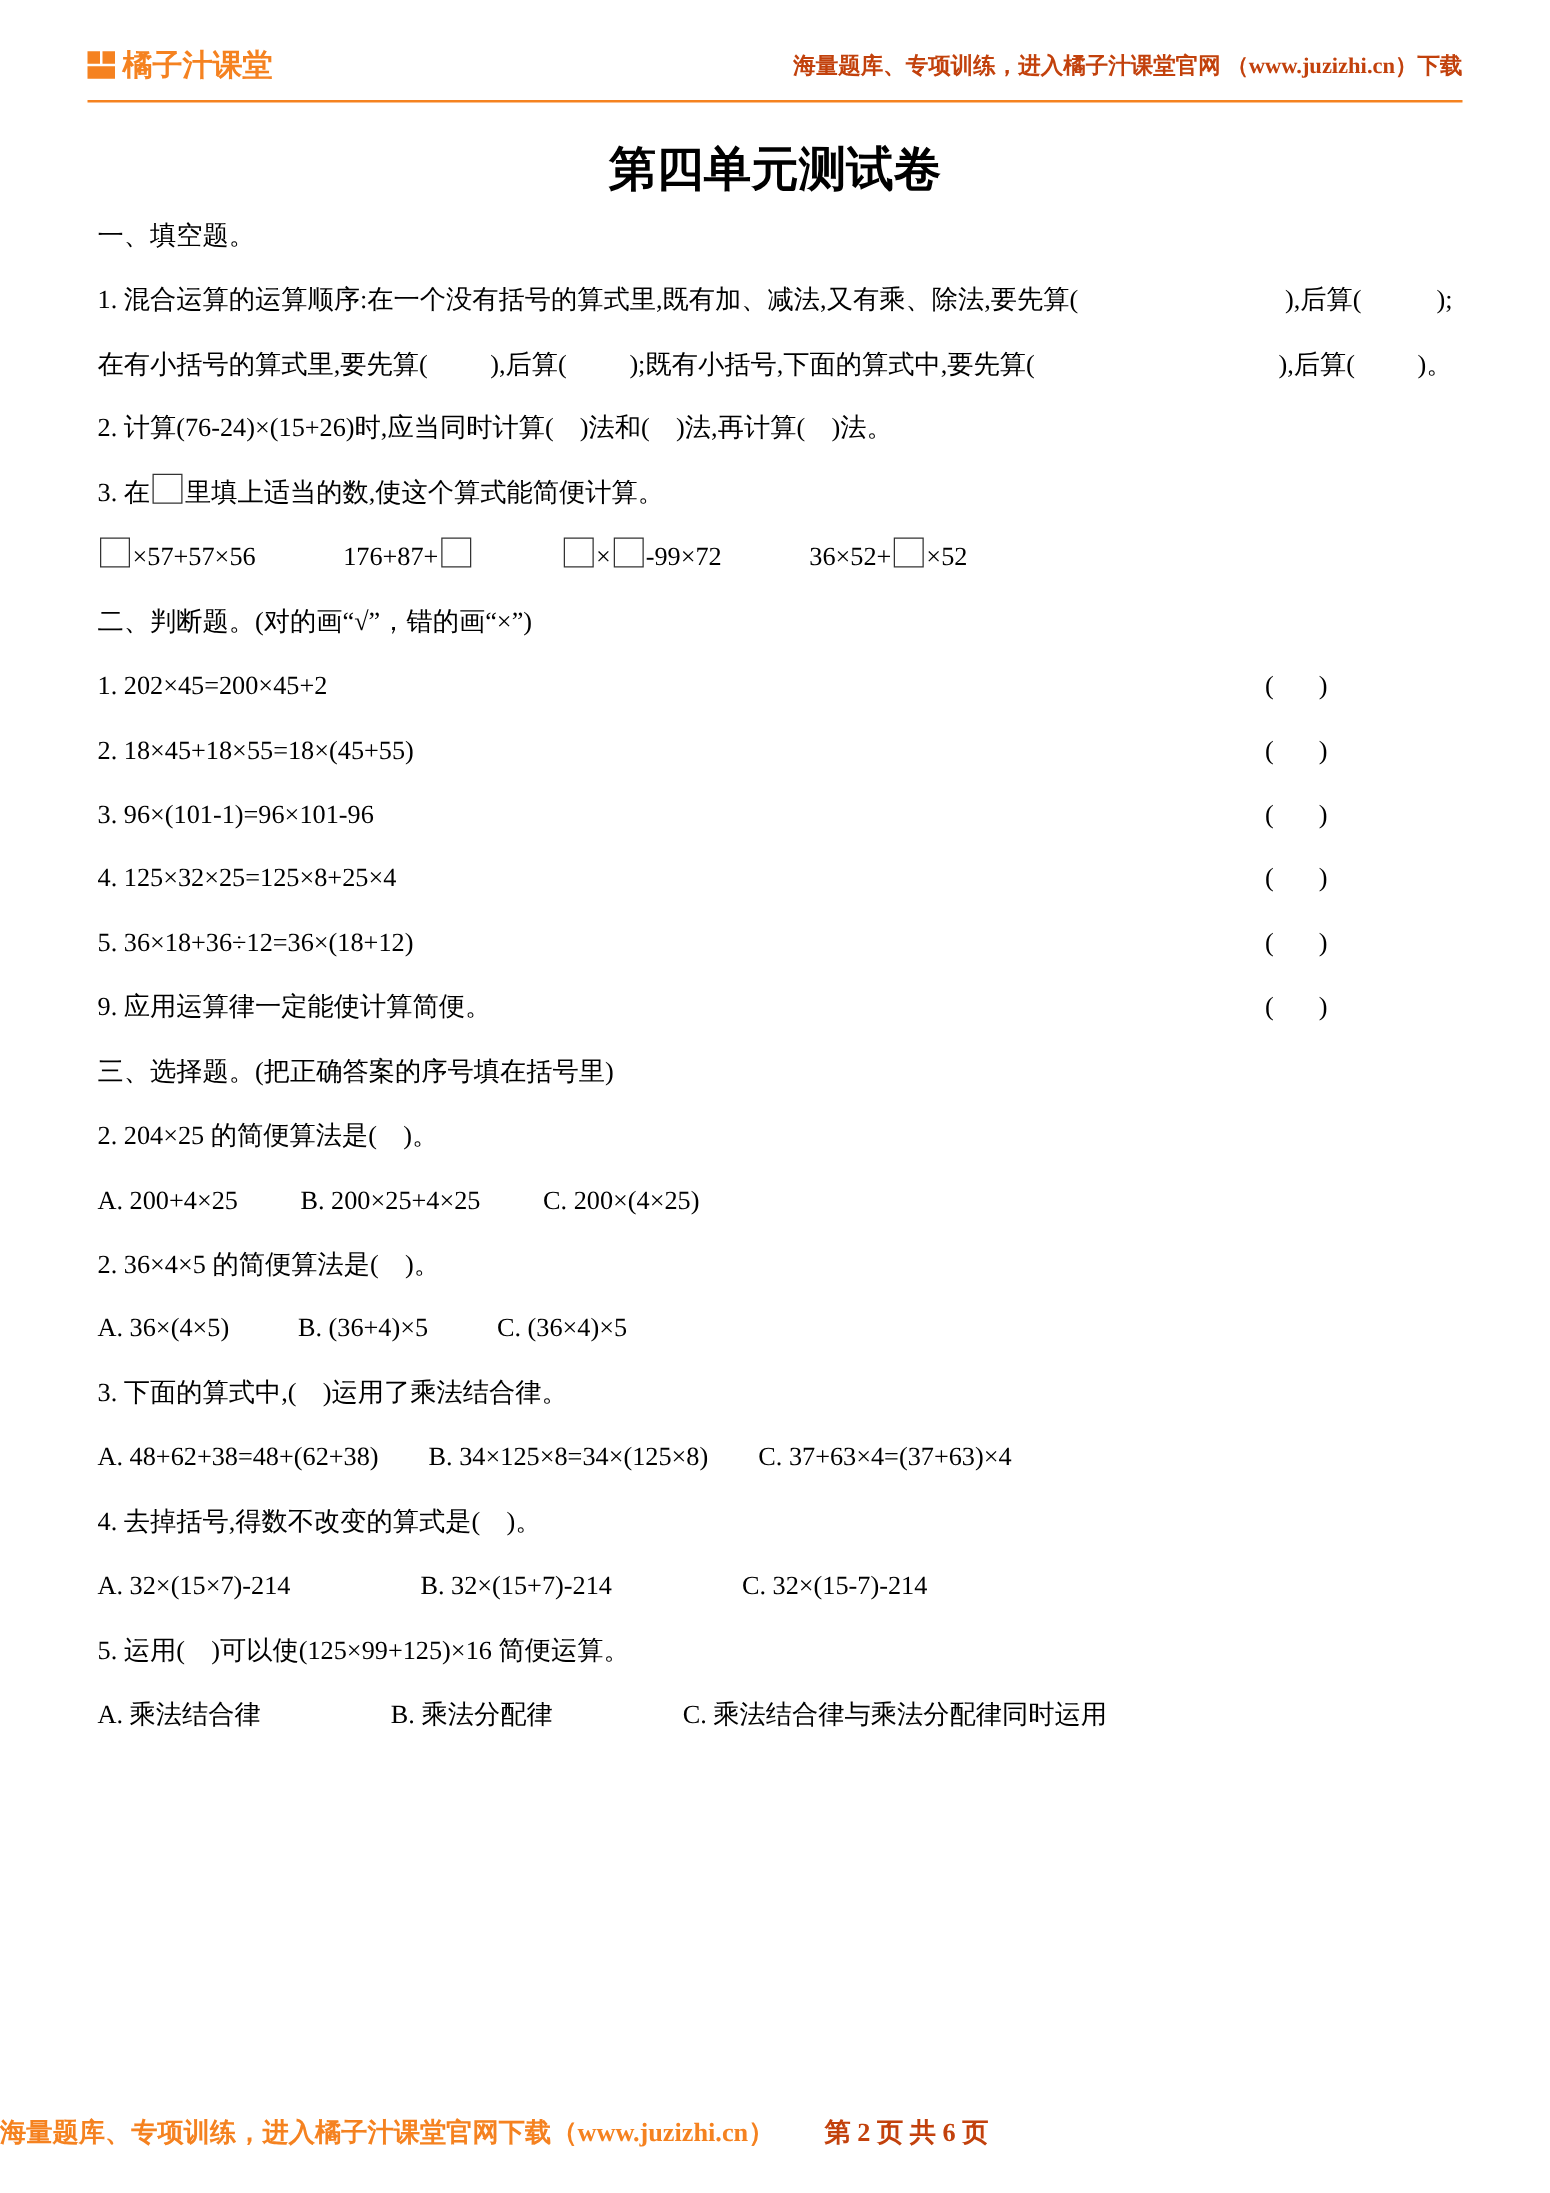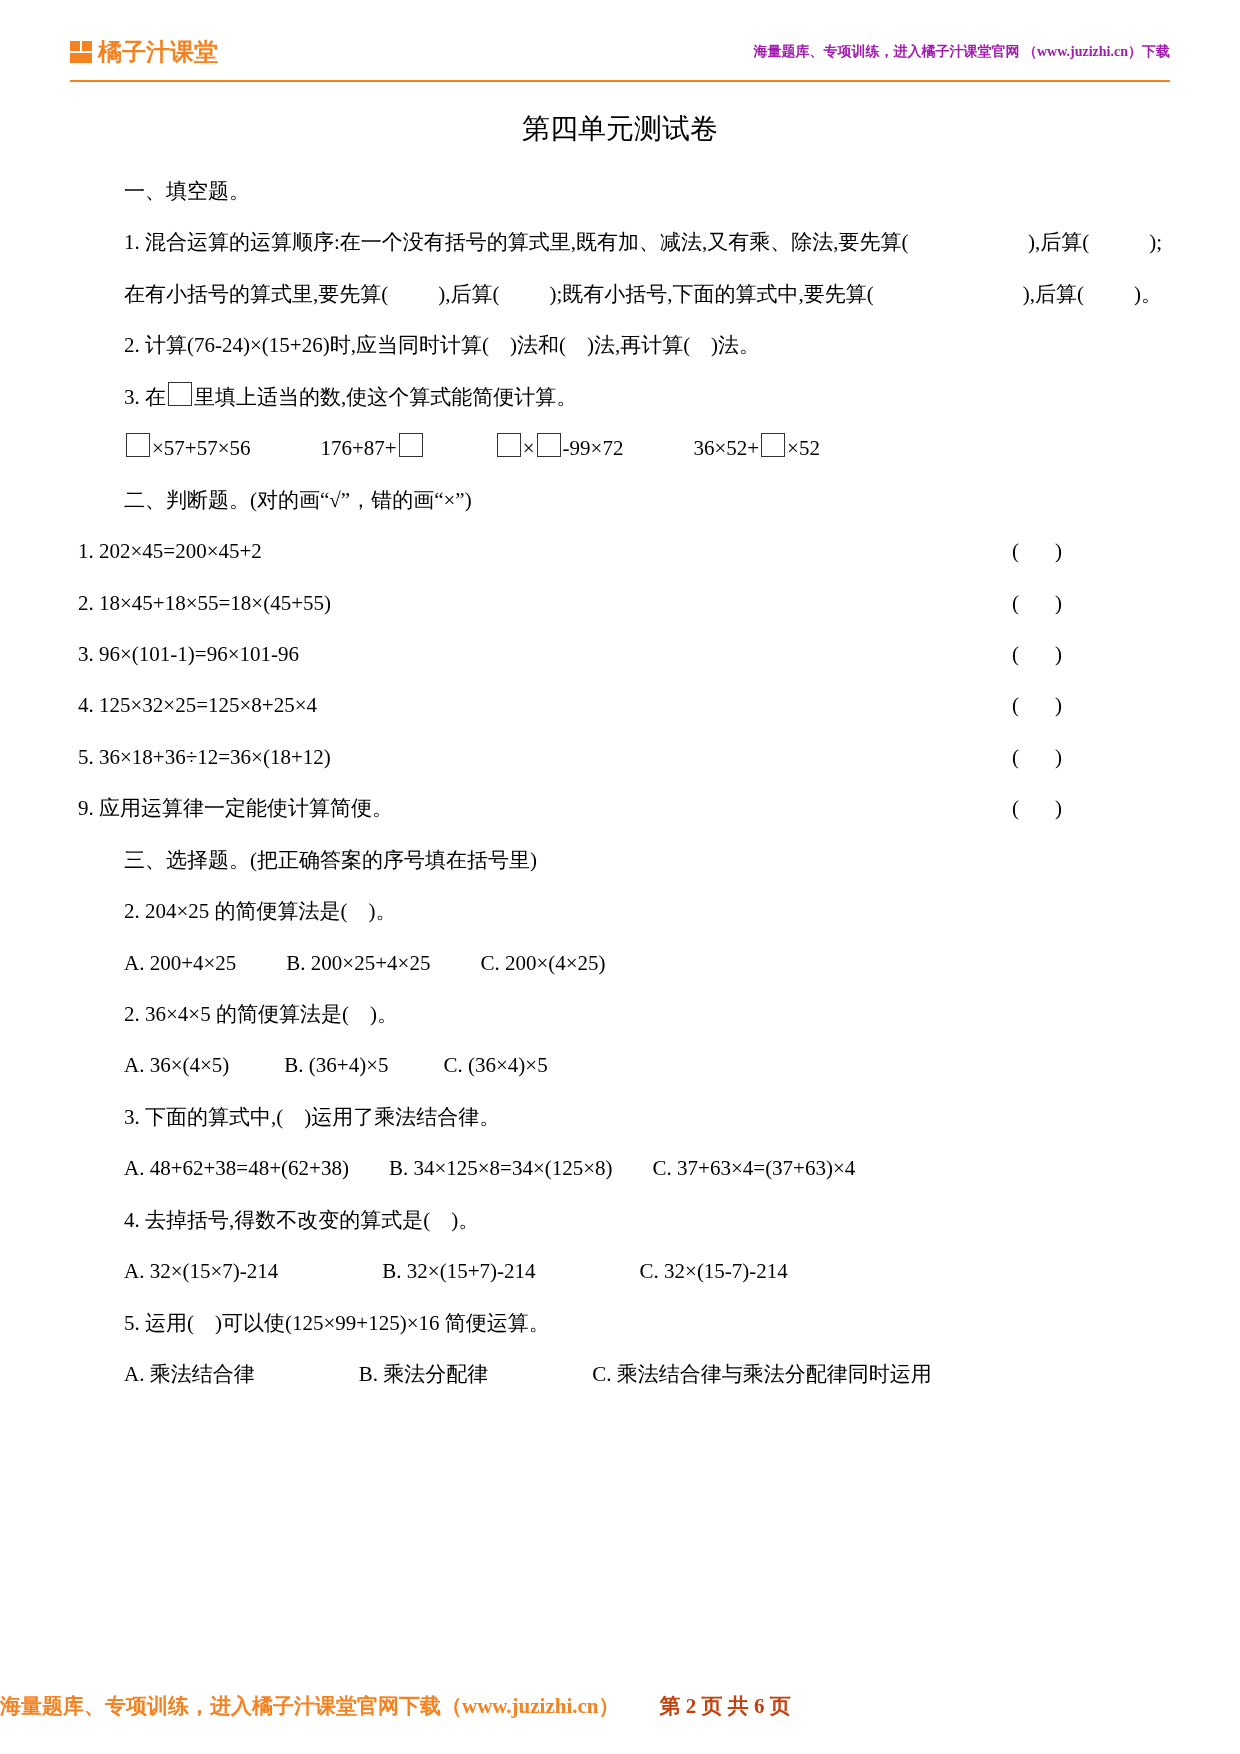--- a/index.html
+++ b/index.html
@@ -50,39 +50,39 @@
       background: #f58220;
     }
     .brand-logo::before { top:0; left:0; width:10px; height:10px; }
     .brand-logo::after  { top:12px; left:0; width:22px; height:10px; }
     .brand-logo-extra {
       position: absolute; top:0; left:12px; width:10px; height:10px; background:#f58220;
     }
     .hdr-link {
       font-family: "KaiTi", "STKaiti", serif;
       font-weight: bold;
-      color: #a21caf;
-      font-size: 14px;
+      color: #c2410c;
+      font-size: 18px;
       white-space: nowrap;
     }
     
     .title {
       text-align: center;
       font-family: "SimSun","宋体",serif;
-      font-weight: normal;
-      font-size: 28px;
-      margin: 28px 0 18px 0;
+      font-weight: bold;
+      font-size: 38px;
+      margin: 28px 0 2px 0;
     }
     
     .content {
       font-size: 21px;
       line-height: 2.45;
       padding: 0 8px;
     }
-    .row { display: block; margin-left: 46px; }
+    .row { display: block; }
     .tf-row {
       display: flex;
       justify-content: space-between;
     }
     .tf-paren {
       width: 150px;
       text-align: left;
       white-space: nowrap;
     }
     .box {

